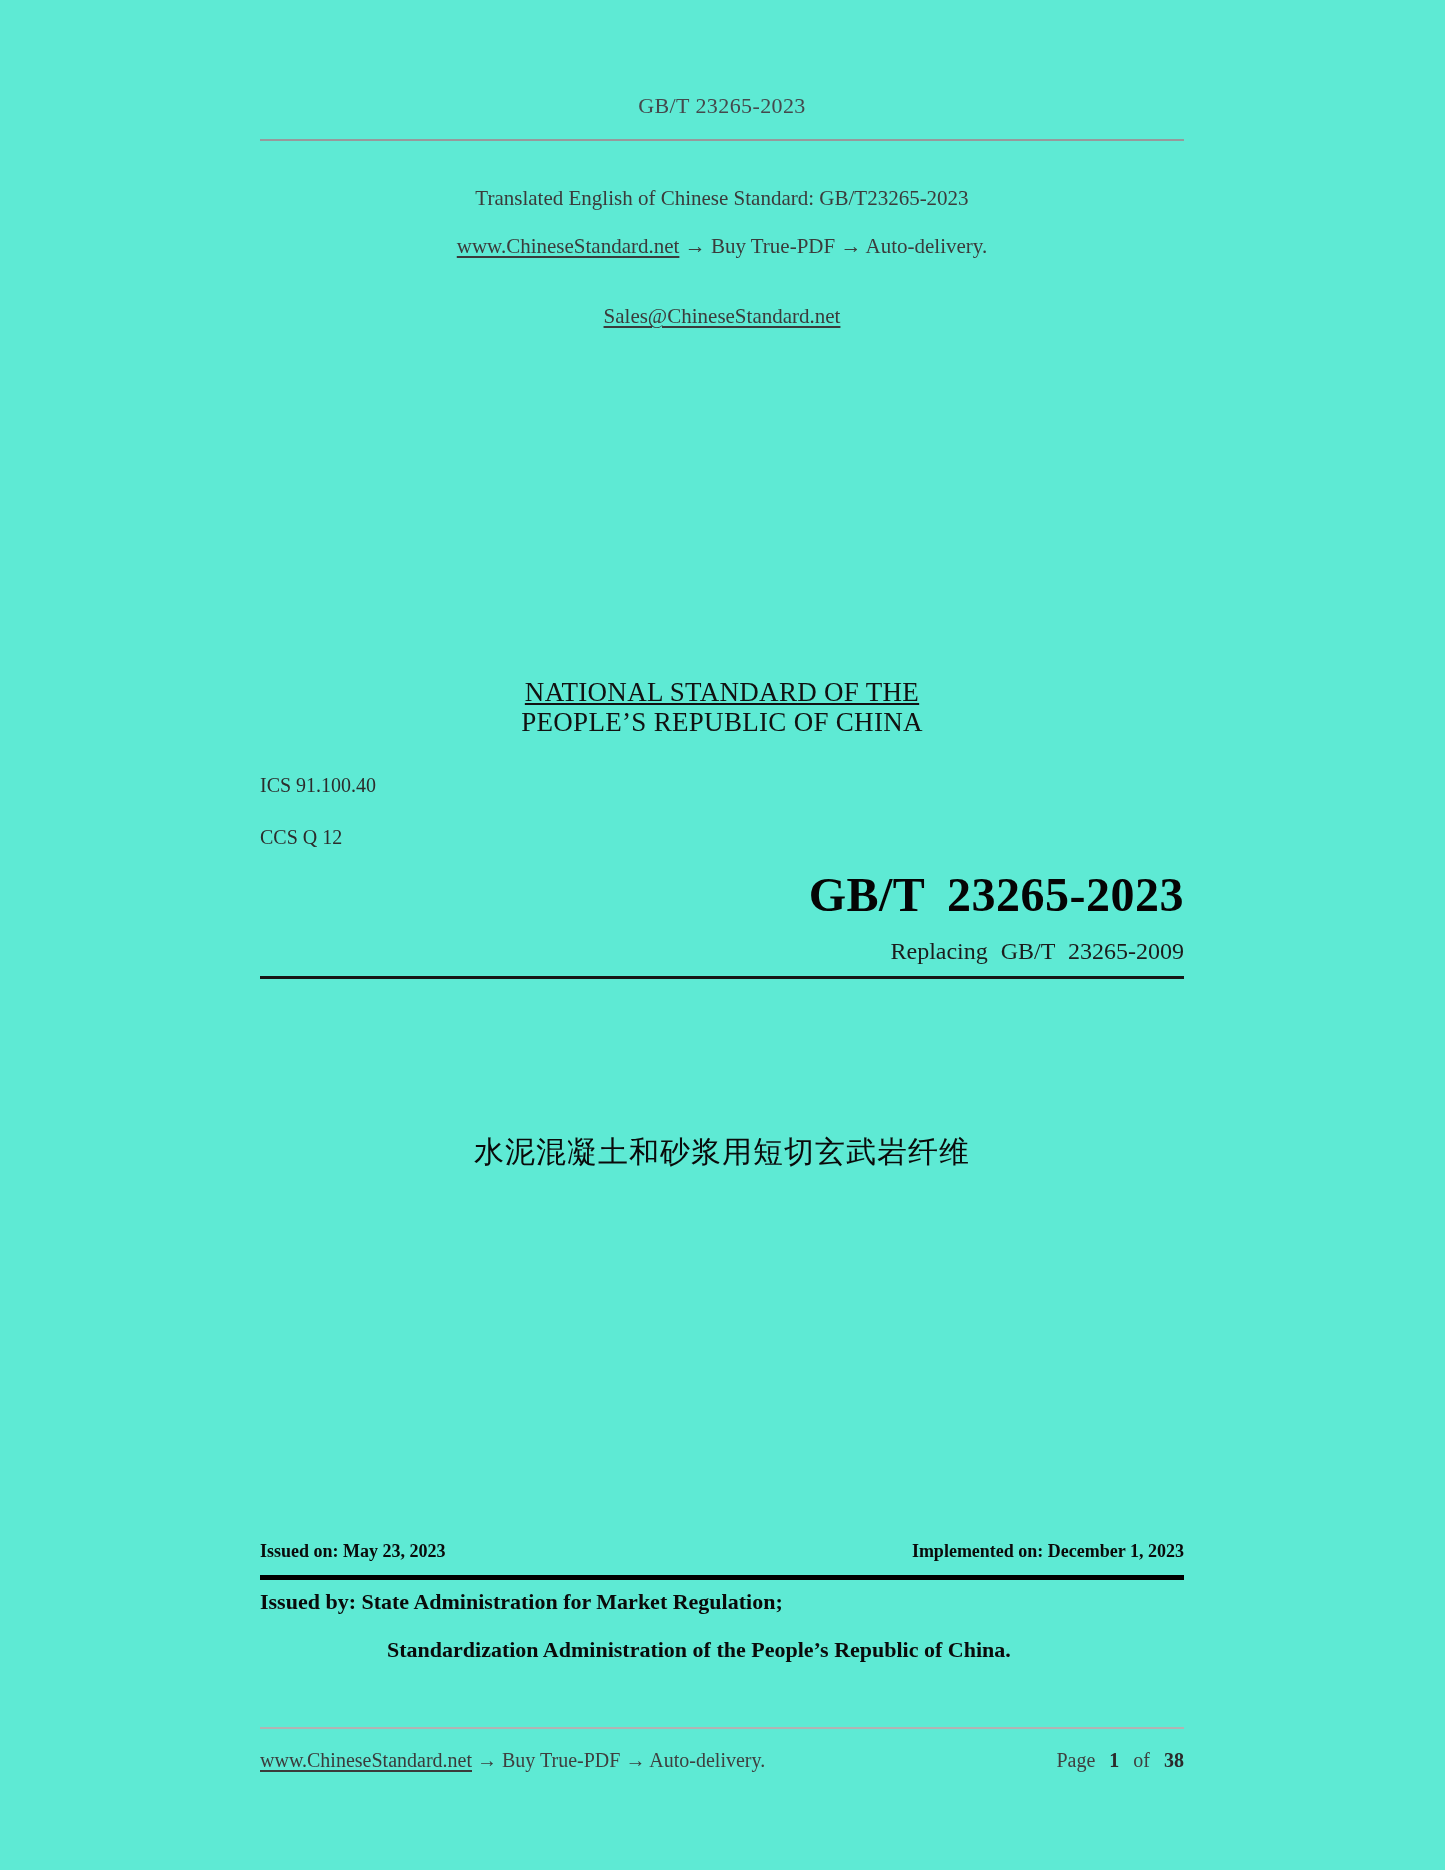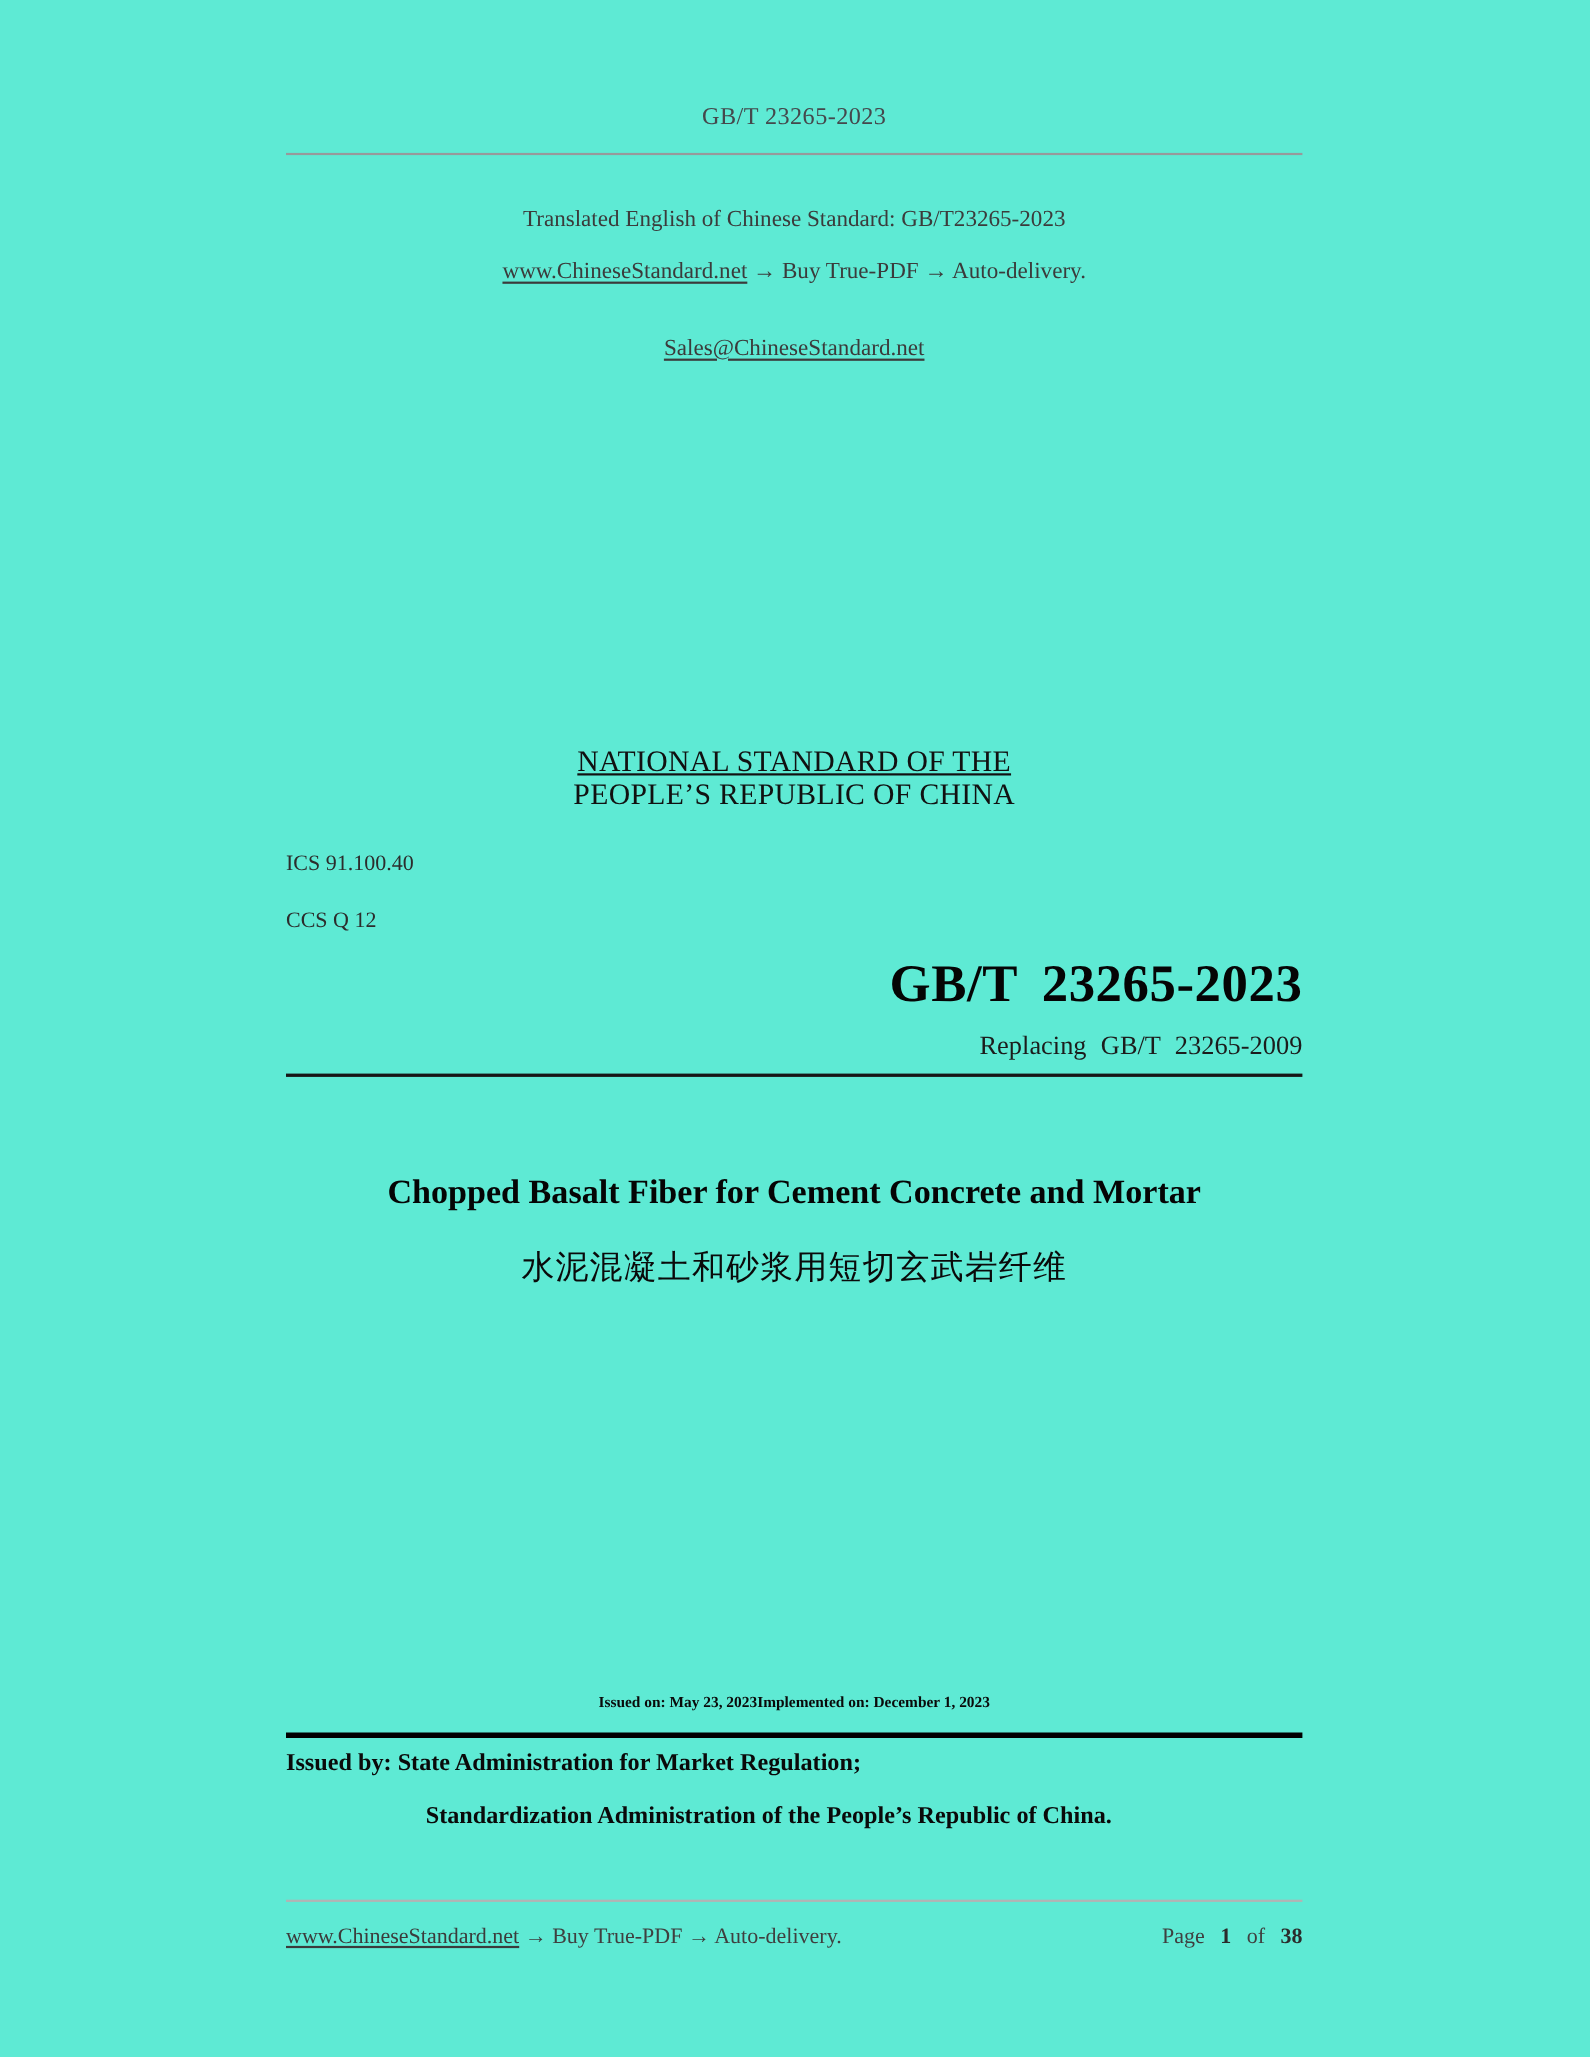--- a/index.html
+++ b/index.html
@@ -84,22 +84,22 @@
     top: 1132px;
     font-size: 30px;
     font-family: "DejaVu Sans", "Liberation Sans", sans-serif;
     color: #0a0a0a;
     letter-spacing: 1px;
   }
 
   .issued-row {
     top: 1541px;
     display: flex;
-    justify-content: center;
-    font-size: 14px;
+    justify-content: space-between;
+    font-size: 18px;
     font-weight: bold;
     color: #0a0a0a;
   }
   .rule-thick { top: 1575px; height: 5px; background: #000000; }
 
   .issued-by-line {
     top: 1589px;
     font-size: 22px;
     font-weight: bold;
     color: #0a0a0a;
@@ -152,21 +152,20 @@
   <div class="abs center national-line1">NATIONAL STANDARD OF THE</div>
   <div class="abs center national-line2">PEOPLE’S REPUBLIC OF CHINA</div>
 
   <div class="abs ics-line">ICS 91.100.40</div>
   <div class="abs ccs-line">CCS Q 12</div>
 
   <div class="abs right standard-number">GB/T 23265-2023</div>
   <div class="abs right replacing-note">Replacing GB/T 23265-2009</div>
   <div class="rule rule-black"></div>
 
-  <div class="abs center title-en">Chopped Basalt Fiber for Cement Concrete and Mortar</div>
   <div class="abs center title-zh">水泥混凝土和砂浆用短切玄武岩纤维</div>
 
   <div class="abs issued-row">
     <span>Issued on: May 23, 2023</span>
     <span>Implemented on: December 1, 2023</span>
   </div>
   <div class="rule rule-thick"></div>
 
   <div class="abs issued-by-line">
     <span>Issued by:</span>

